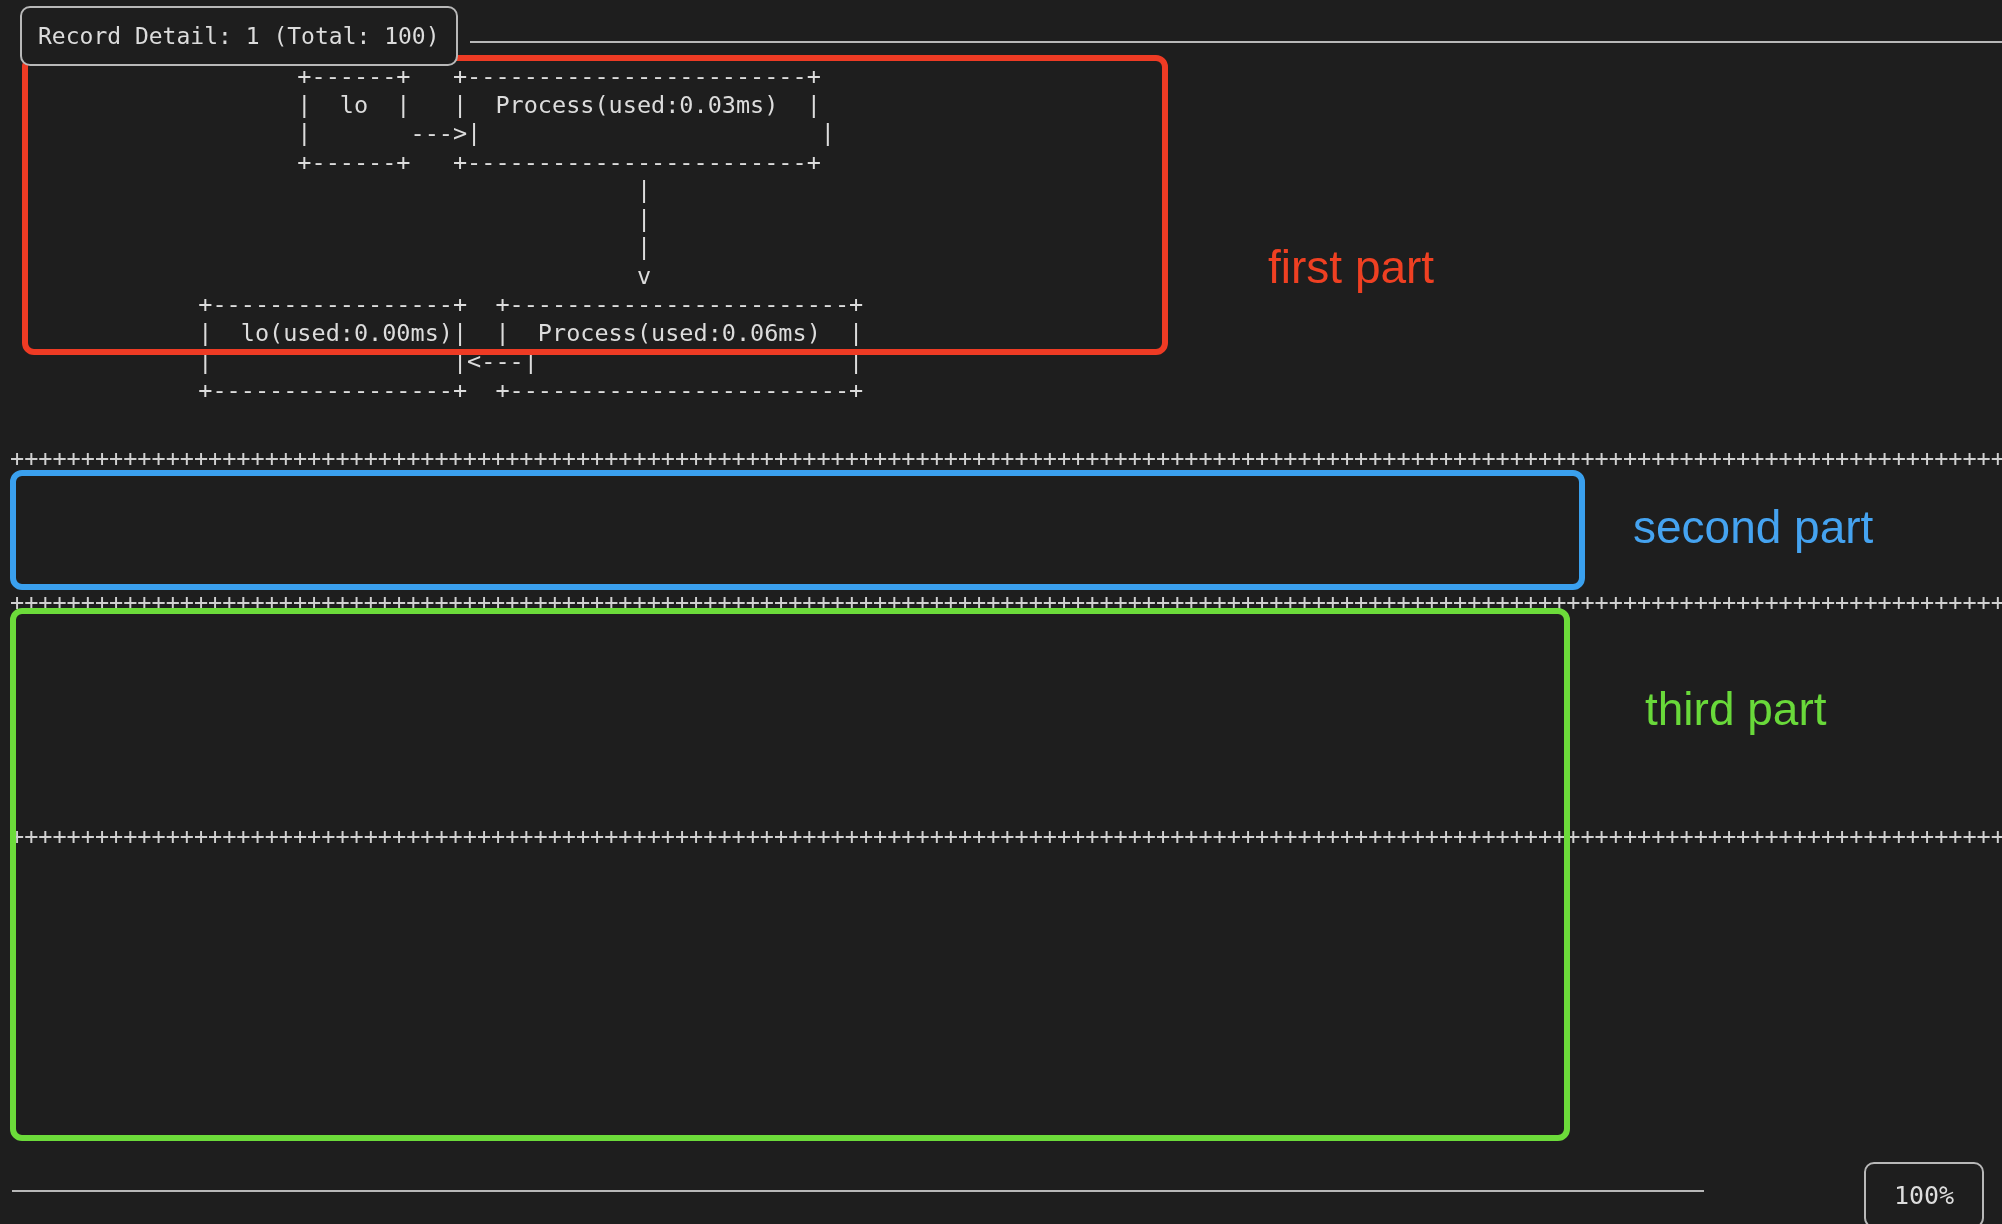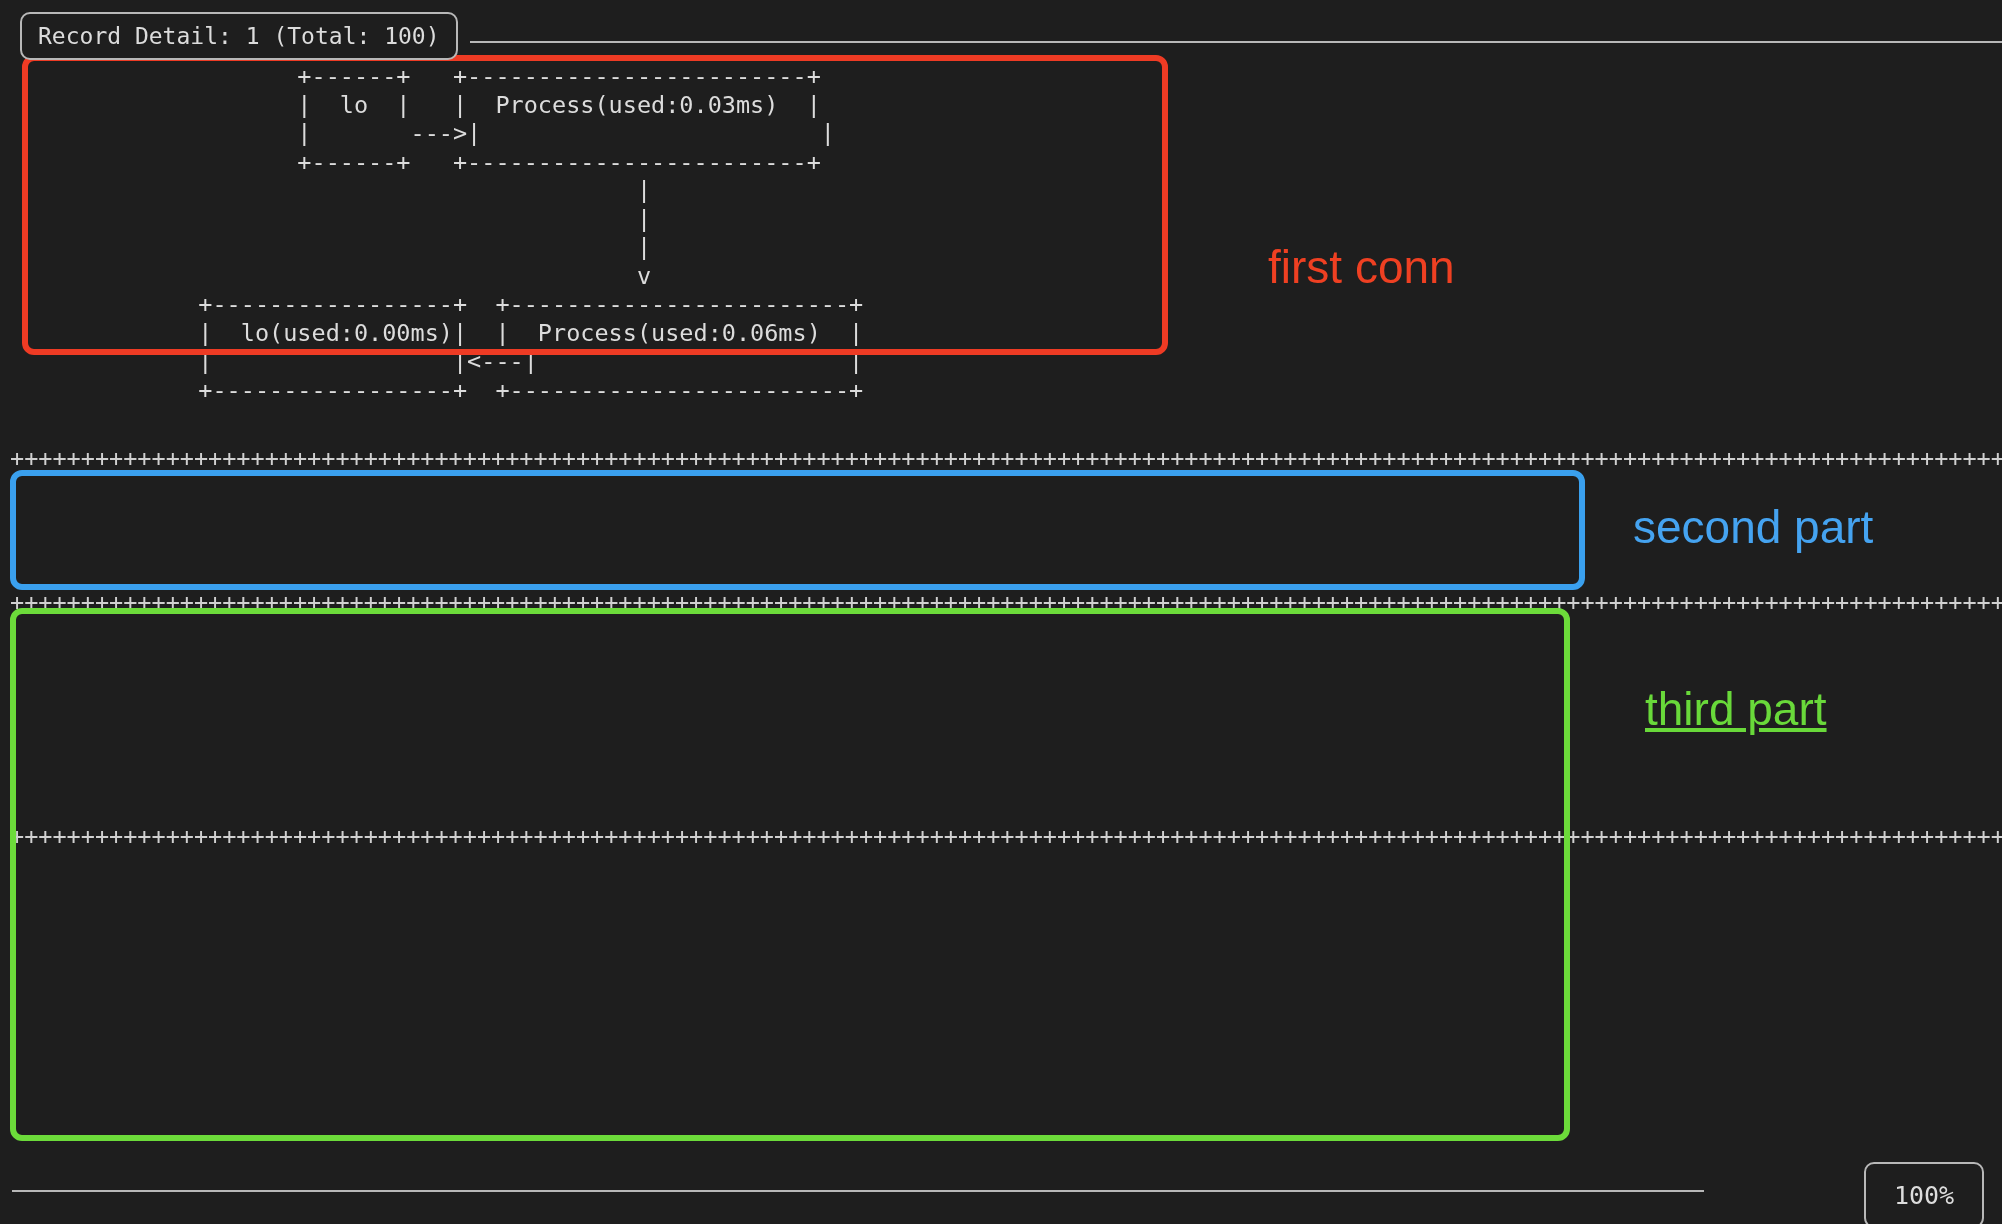--- a/index.html
+++ b/index.html
@@ -38,23 +38,23 @@
     left: 12px;
     right: 298px;
     top: 1190px;
     height: 2px;
     background: #b8b8b8;
   }
 
   .title-chip {
     position: absolute;
     left: 20px;
-    top: 12px;
+    top: 6px;
     height: 44px;
-    padding: 0 16px;
+    padding: 6px 16px;
     border: 2px solid #b8b8b8;
     border-radius: 10px;
     display: flex;
     align-items: center;
     font-size: 23px;
     letter-spacing: 0px;
     color: #dcdcdc;
     background: #1e1e1e;
     z-index: 6;
     white-space: pre;
@@ -176,21 +176,21 @@
   .anno-label {
     position: absolute;
     font-family: "Liberation Sans", "DejaVu Sans", sans-serif;
     font-size: 46px;
     font-weight: 400;
     z-index: 5;
     white-space: nowrap;
   }
   .anno-label.red   { color: #ef4022; left: 1268px; top: 240px; }
   .anno-label.blue  { color: #45a3f0; left: 1612px; top: 500px; margin-left: 21px; }
-  .anno-label.green { color: #69d93a; left: 1645px; top: 682px; text-decoration: underline; }
+  .anno-label.green { color: #69d93a; left: 1645px; top: 682px; }
 </style>
 </head>
 <body>
 
 <div id="app">
 
   <div class="win-top-rule"></div>
   <div class="win-bottom-rule"></div>
 
   <div class="title-chip">Record Detail: 1 (Total: 100)</div>
@@ -219,17 +219,17 @@
 
 
     <pre class="block" id="sep-rule-3">++++++++++++++++++++++++++++++++++++++++++++++++++++++++++++++++++++++++++++++++++++++++++++++++++++++++++++++++++++++++++++++++++++++++++++++++</pre>
 
   </div>
 
   <div class="anno-box red"></div>
   <div class="anno-box blue"></div>
   <div class="anno-box green"></div>
 
-  <div class="anno-label red">first conn</div>
+  <div class="anno-label red">first part</div>
   <div class="anno-label blue">second part</div>
   <div class="anno-label green">third part</div>
 
 </div>
 
 </body></html>

